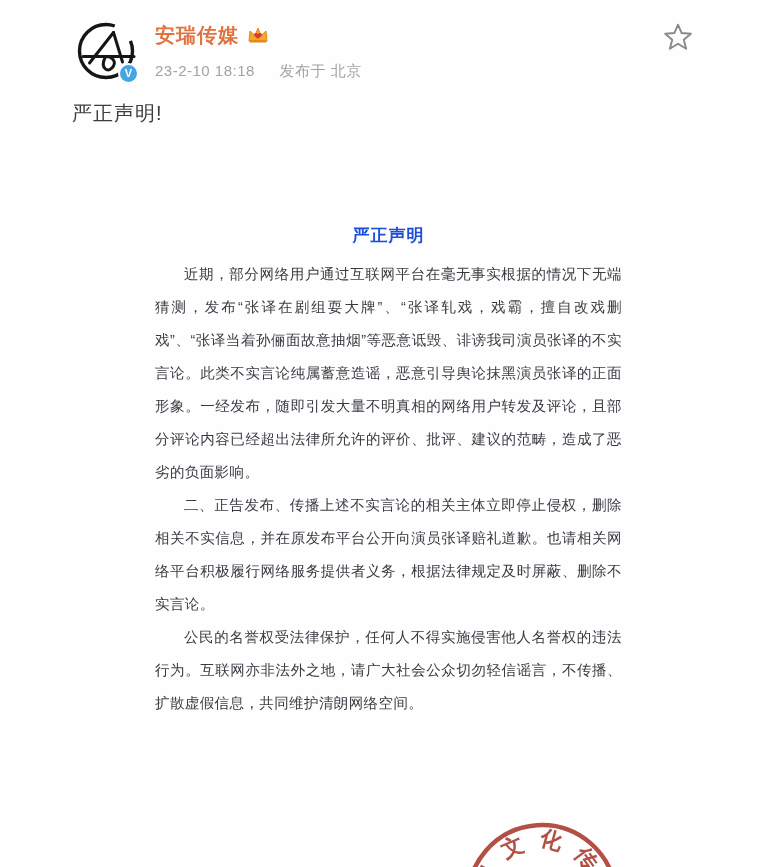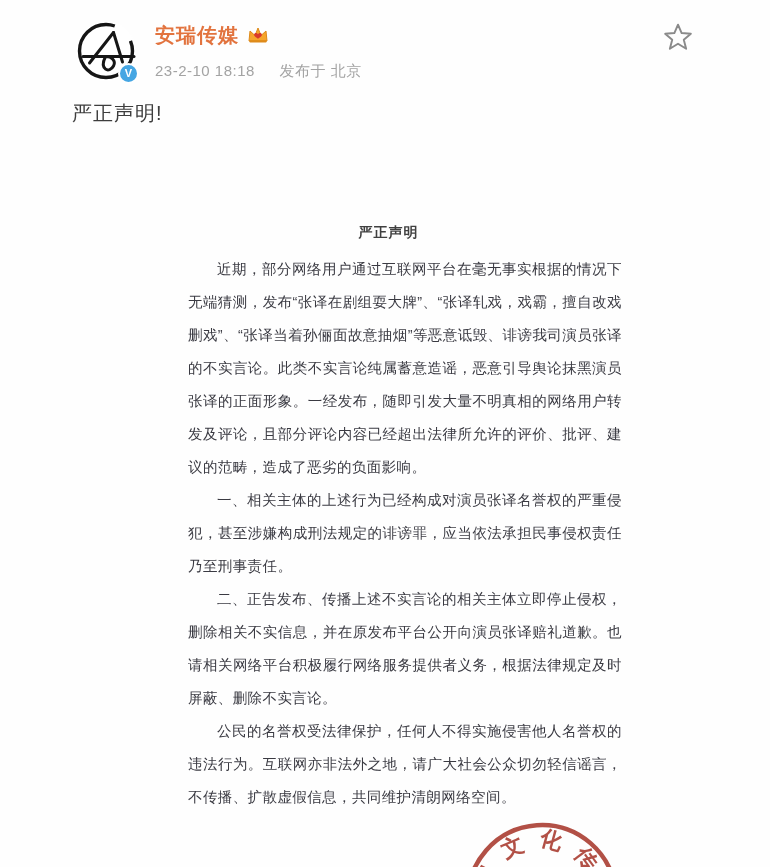--- a/index.html
+++ b/index.html
@@ -54,28 +54,28 @@
   
   .statement-image {
     position: absolute; left: 0; top: 160px; width: 770px; height: 707px;
     cursor: pointer;
   }
   .doc-inner {
     position: absolute; left: 155px; top: 64px; width: 467px;
   }
   .doc-title {
     text-align: center;
-    font-size: 14px; font-weight: bold; color: #404040;
+    font-size: 17px; font-weight: bold; color: #1d4ed8;
     letter-spacing: 1px;
     margin-bottom: 11px;
   }
   .doc-body p {
     font-size: 14.5px; line-height: 33px; color: #3a3a42;
     text-align: justify; text-justify: inter-ideograph;
-    text-indent: 2em; letter-spacing: .4px; margin-left: 33px;
+    text-indent: 2em; letter-spacing: .4px;
   }
 
   
   .seal {
     position: absolute; left: 462px; top: 660px;
     width: 160px; height: 47px; overflow: hidden;
     pointer-events: none;
   }
   .seal svg { display: block; opacity: .88; }
 </style>
@@ -124,21 +124,20 @@
   <div class="post-text">严正声明!</div>
 
   <div class="statement-image">
     <div class="doc-inner">
       <div class="doc-title">严正声明</div>
       <div class="doc-body">
 
           <p>近期，部分网络用户通过互联网平台在毫无事实根据的情况下无端猜测，发布“张译在剧组耍大牌”、“张译轧戏，戏霸，擅自改戏删戏”、“张译当着孙俪面故意抽烟”等恶意诋毁、诽谤我司演员张译的不实言论。此类不实言论纯属蓄意造谣，恶意引导舆论抹黑演员张译的正面形象。一经发布，随即引发大量不明真相的网络用户转发及评论，且部分评论内容已经超出法律所允许的评价、批评、建议的范畴，造成了恶劣的负面影响。</p>
 
 
-          <p>一、相关主体的上述行为已经构成对演员张译名誉权的严重侵犯，甚至涉嫌构成刑法规定的诽谤罪，应当依法承担民事侵权责任乃至刑事责任。</p>
 
           <p>二、正告发布、传播上述不实言论的相关主体立即停止侵权，删除相关不实信息，并在原发布平台公开向演员张译赔礼道歉。也请相关网络平台积极履行网络服务提供者义务，根据法律规定及时屏蔽、删除不实言论。</p>
 
 
           <p>公民的名誉权受法律保护，任何人不得实施侵害他人名誉权的违法行为。互联网亦非法外之地，请广大社会公众切勿轻信谣言，不传播、扩散虚假信息，共同维护清朗网络空间。</p>
         </div>
     </div>
 
     <div class="seal">
       <svg width="160" height="160" viewBox="0 0 160 160">

